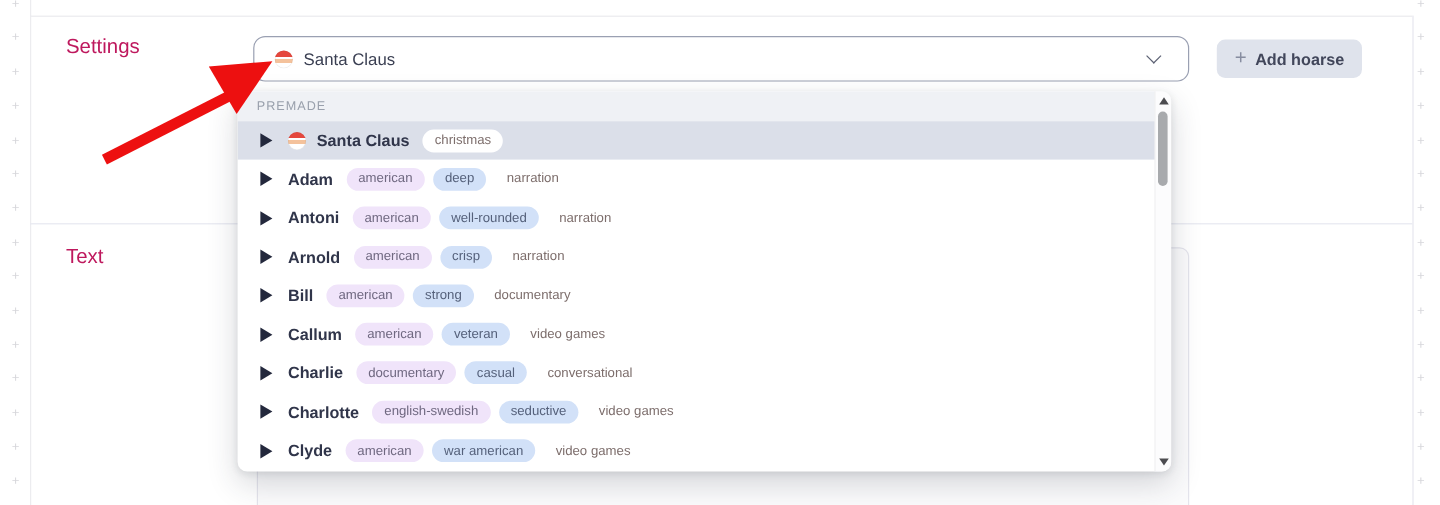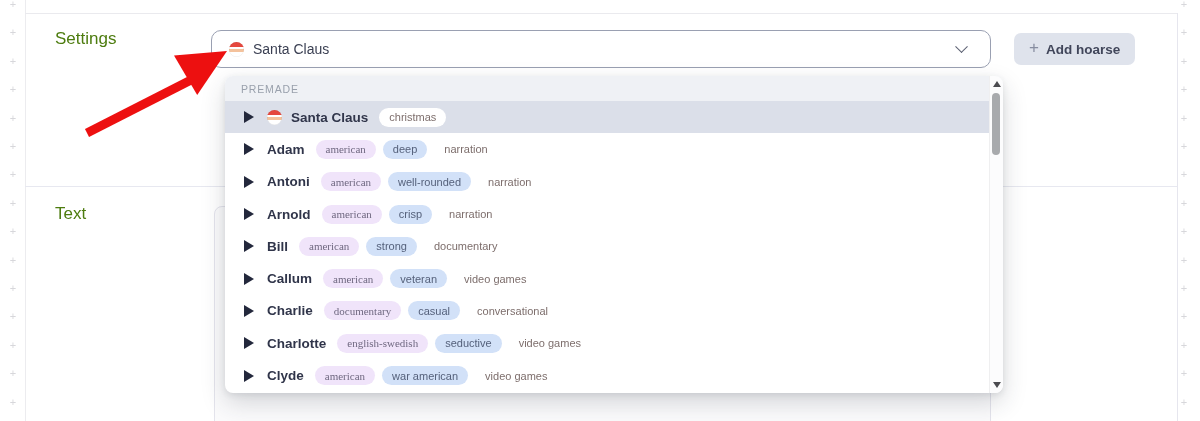--- a/index.html
+++ b/index.html
@@ -12,21 +12,21 @@
   .vline{position:absolute;width:1px;background:#ececef;top:0;bottom:0;}
   .vline.left{left:25px;}
   .vline.right{left:1177px;top:13px;background:#e6e6ee;}
   .hline{position:absolute;height:1px;background:#eaeaee;}
   .hline.top{left:25px;right:23px;top:13px;}
   .hline.divider{left:25px;right:23px;top:186px;background:#e7e8f0;}
   
   .plus-mark{position:absolute;color:#d7d7db;font-size:11px;line-height:1;
     transform:translate(-50%,-50%);user-select:none;}
   
-  .section-label{position:absolute;left:55px;font-size:17px;color:#4d7c0f;}
+  .section-label{position:absolute;left:55px;font-size:17px;color:#be185d;}
   .label-settings{top:29px;}
   .label-text{top:204px;}
   
   .textarea{position:absolute;left:214px;top:206px;width:775px;height:260px;
     background:#fbfbfc;border:1px solid #e4e4ec;border-radius:8px;}
   
   .voice-select{position:absolute;left:211px;top:30px;width:780px;height:38px;
     box-sizing:border-box;border:1.5px solid #9aa0b2;border-radius:10px;background:#fff;
     display:flex;align-items:center;padding:0 24px 0 17px;cursor:pointer;}
   .voice-select .value{font-size:14px;font-weight:500;color:#3a3f52;margin-left:9px;}
@@ -37,36 +37,36 @@
     background:linear-gradient(180deg,#e5473d 0%,#e5473d 34%,#ffffff 34%,#ffffff 45%,
       #f4c29c 45%,#f4c29c 68%,#ffffff 68%,#ffffff 100%);
     box-shadow:0 0 0 0.5px rgba(0,0,0,0.08) inset;}
   
   .add-voice{position:absolute;left:1014px;top:33px;height:32px;padding:0 15px;
     background:#dfe3ec;border:none;border-radius:7px;display:flex;align-items:center;
     gap:7px;cursor:pointer;}
   .add-voice .plus{font-size:17px;font-weight:400;color:#878da0;margin-top:-2px;}
   .add-voice .lbl{font-size:13.5px;font-weight:700;color:#41465a;}
   
-  .dropdown{position:absolute;left:225px;top:76px;width:778px;height:317px;
+  .dropdown{position:absolute;left:198px;top:76px;width:778px;height:317px;
     background:#ffffff;border-radius:8px;overflow:hidden;z-index:5;
     box-shadow:0 10px 25px rgba(40,45,60,0.18),0 2px 6px rgba(40,45,60,0.10);}
   .group-header{height:25px;background:#eff1f5;display:flex;align-items:center;
     padding-left:16px;font-size:10.5px;letter-spacing:0.08em;color:#99a0ac;}
   .voice-row{height:32.3px;display:flex;align-items:center;padding-left:19px;
     cursor:pointer;box-sizing:border-box;}
   .voice-row.selected{background:#dbdfe9;}
   .play-icon{width:0;height:0;border-left:10px solid #23283c;
     border-top:6px solid transparent;border-bottom:6px solid transparent;
     margin-right:13px;cursor:pointer;flex:0 0 auto;}
   .voice-row .santa-icon{margin-right:9px;}
   .voice-name{font-size:13.5px;font-weight:700;color:#30354a;margin-right:11px;}
   .tag{font-size:11px;padding:3.5px 10px;border-radius:999px;margin-right:7px;
     white-space:nowrap;}
-  .tag.purple{background:#f0e4fa;color:#6f6880;font-family:Liberation Serif, serif;}
+  .tag.purple{background:#f0e4fa;color:#6f6880;}
   .tag.blue{background:#d2e1f8;color:#55617b;}
   .tag.pink{background:#ffffff;color:#7d6e6c;}
   
   .scrollbar{position:absolute;top:0;right:0;bottom:0;width:13px;background:#fcfcfd;
     border-left:1px solid rgba(0,0,0,0.05);z-index:6;}
   .sb-thumb{position:absolute;left:2px;top:17px;width:8px;height:62px;
     background:#a8aaad;border-radius:4px;cursor:grab;}
   .sb-arrow{position:absolute;left:50%;transform:translateX(-50%);width:0;height:0;
     cursor:pointer;}
   .sb-arrow.up{top:5px;border-left:4.5px solid transparent;

